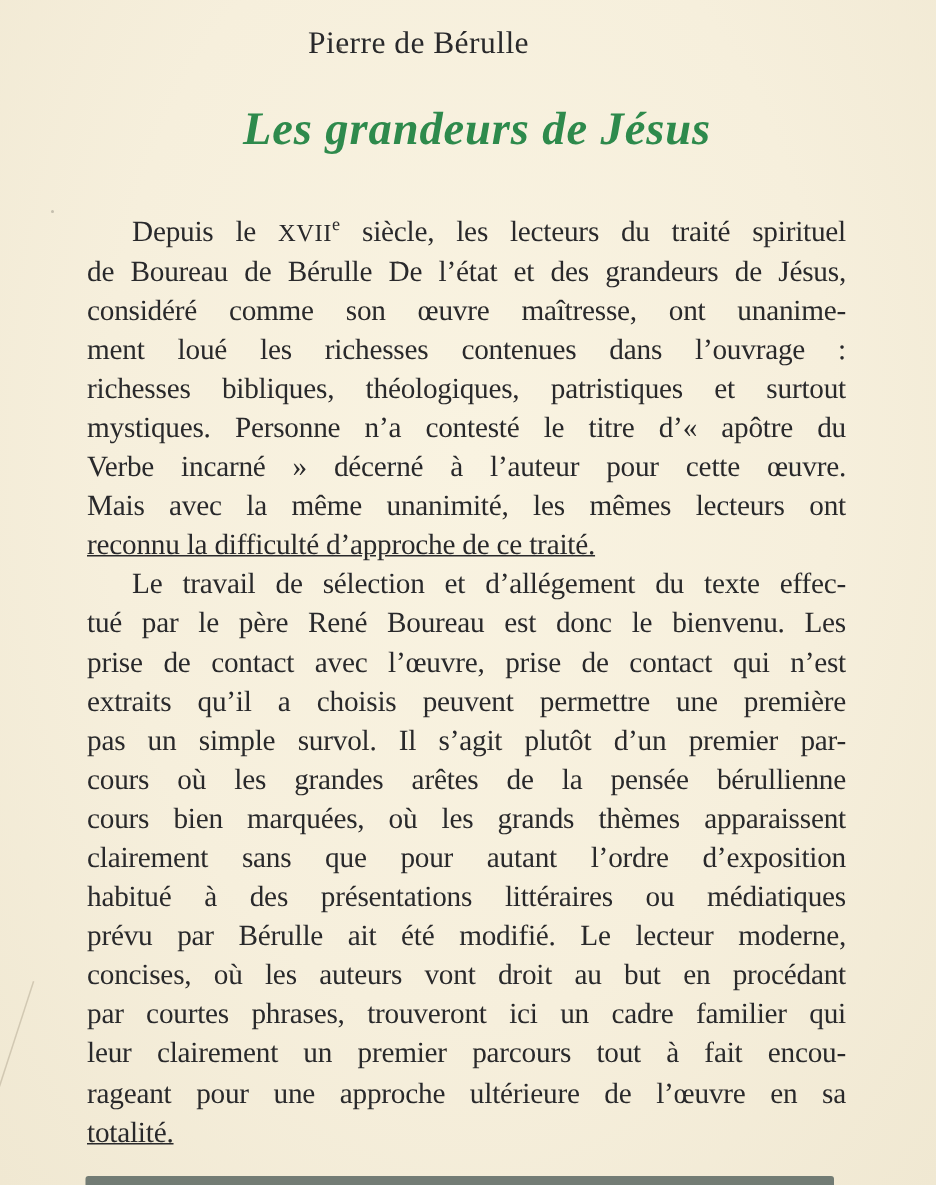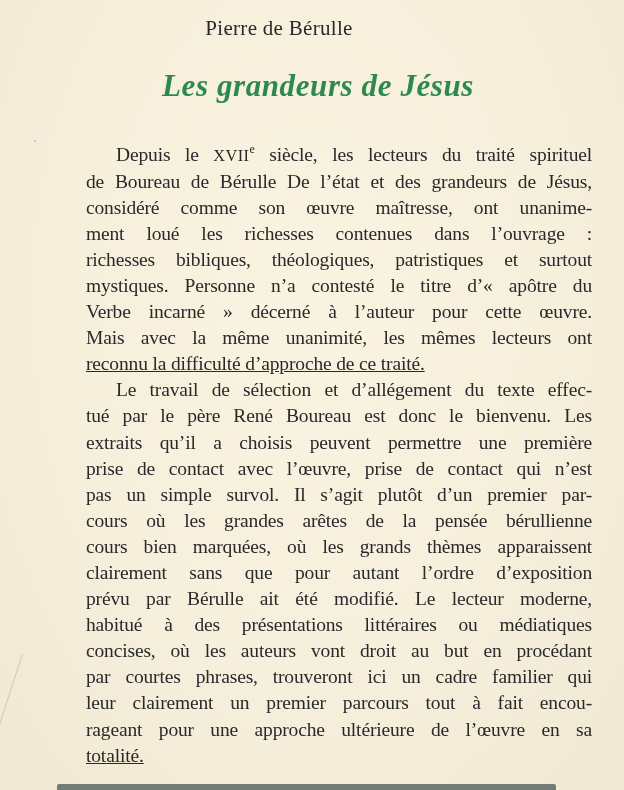--- a/index.html
+++ b/index.html
@@ -30,21 +30,20 @@
     font-size: 31px;
     font-weight: bold;
     font-style: italic;
     letter-spacing: 0.6px;
     color: var(--title-green, #2e8a4c);
   }
   .body-text {
     position: absolute;
     top: 136px; left: 58px; width: 506px;
     color: var(--body-text, #29292b);
-    margin-left: 28px;
   }
   .line {
     font-size: 19.5px;
     line-height: 26.1px;
     letter-spacing: -0.15px;
     text-align: justify;
     text-align-last: justify;
     text-justify: inter-word;
   }
   .line.indent { text-indent: 30px; }
@@ -91,28 +90,28 @@
         <div class="line"><span>ment loué les richesses contenues dans l’ouvrage :</span></div>
         <div class="line"><span>richesses bibliques, théologiques, patristiques et surtout</span></div>
         <div class="line"><span>mystiques. Personne n’a contesté le titre d’« apôtre du</span></div>
         <div class="line"><span>Verbe incarné » décerné à l’auteur pour cette œuvre.</span></div>
         <div class="line"><span>Mais avec la même unanimité, les mêmes lecteurs ont</span></div>
         <div class="line last"><span>reconnu la difficulté d’approche de ce traité.</span></div>
       </div>
       <div>
         <div class="line indent"><span>Le travail de sélection et d’allégement du texte effec-</span></div>
         <div class="line"><span>tué par le père René Boureau est donc le bienvenu. Les</span></div>
+        <div class="line"><span>prise de contact avec l’œuvre, prise de contact qui n’est</span></div>
         <div class="line"><span>extraits qu’il a choisis peuvent permettre une première</span></div>
-        <div class="line"><span>prise de contact avec l’œuvre, prise de contact qui n’est</span></div>
         <div class="line"><span>pas un simple survol. Il s’agit plutôt d’un premier par-</span></div>
         <div class="line"><span>cours où les grandes arêtes de la pensée bérullienne</span></div>
         <div class="line"><span>cours bien marquées, où les grands thèmes apparaissent</span></div>
         <div class="line"><span>clairement sans que pour autant l’ordre d’exposition</span></div>
+        <div class="line"><span>habitué à des présentations littéraires ou médiatiques</span></div>
         <div class="line"><span>prévu par Bérulle ait été modifié. Le lecteur moderne,</span></div>
-        <div class="line"><span>habitué à des présentations littéraires ou médiatiques</span></div>
         <div class="line"><span>concises, où les auteurs vont droit au but en procédant</span></div>
         <div class="line"><span>par courtes phrases, trouveront ici un cadre familier qui</span></div>
         <div class="line"><span>leur clairement un premier parcours tout à fait encou-</span></div>
         <div class="line"><span>rageant pour une approche ultérieure de l’œuvre en sa</span></div>
         <div class="line last"><span>totalité.</span></div>
       </div>
     </div>
   <div class="bottom-strip"></div>
   <div class="speck s1"></div>
   <div class="speck s2"></div>

